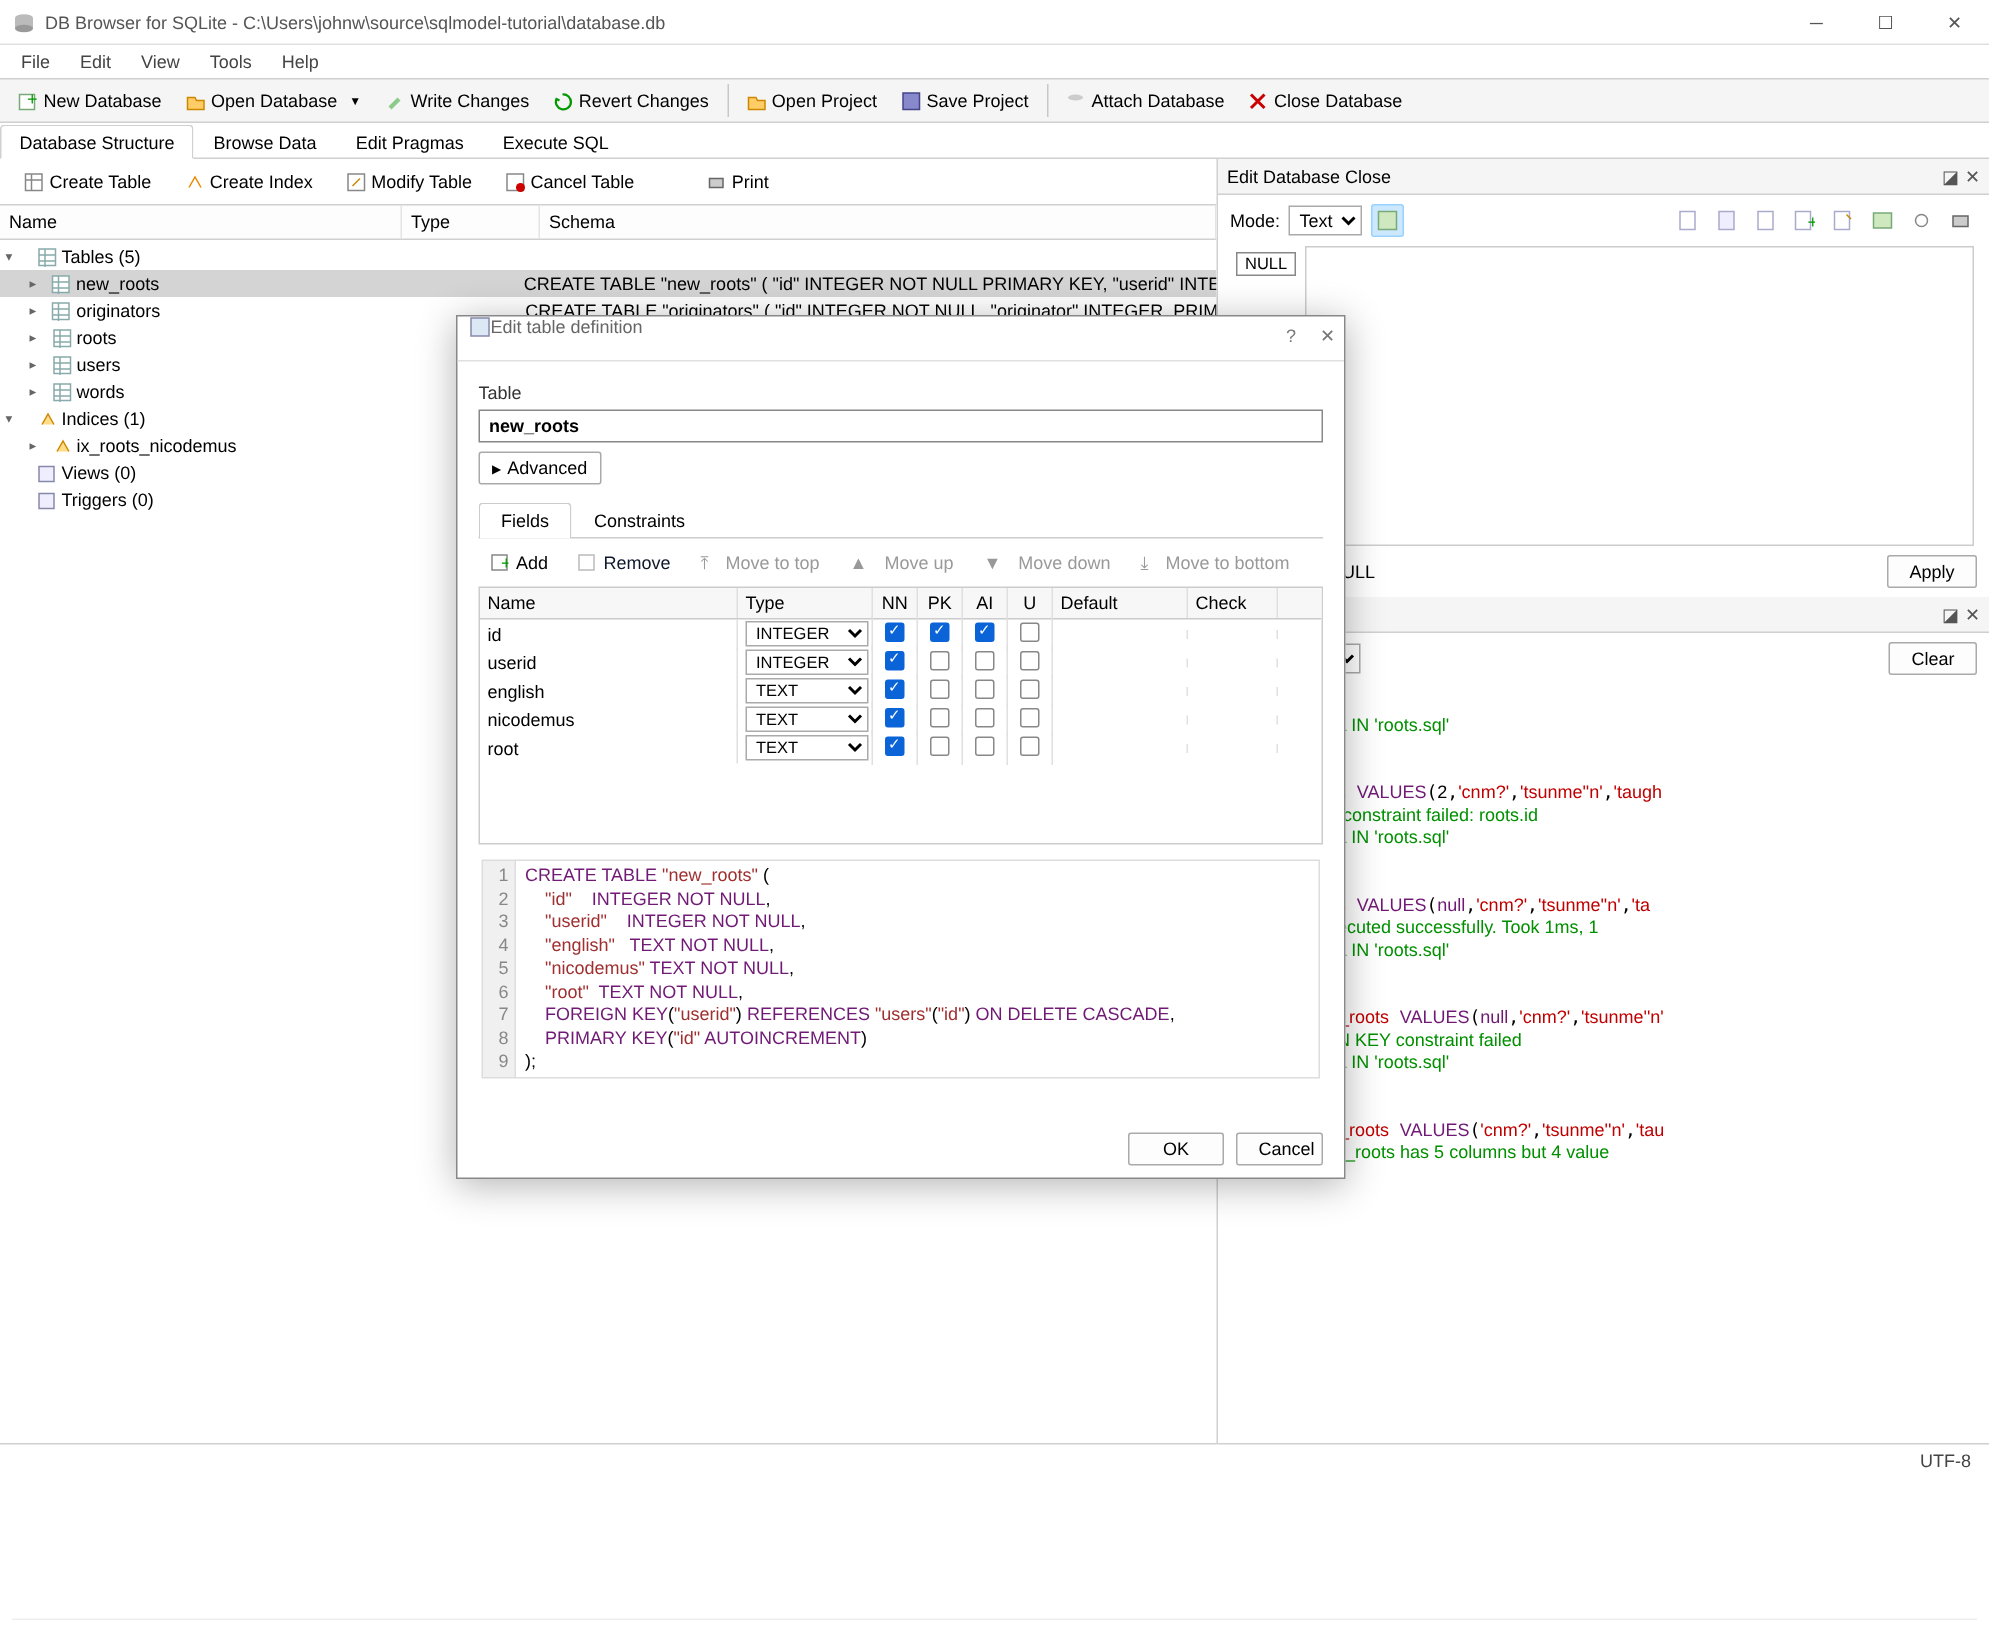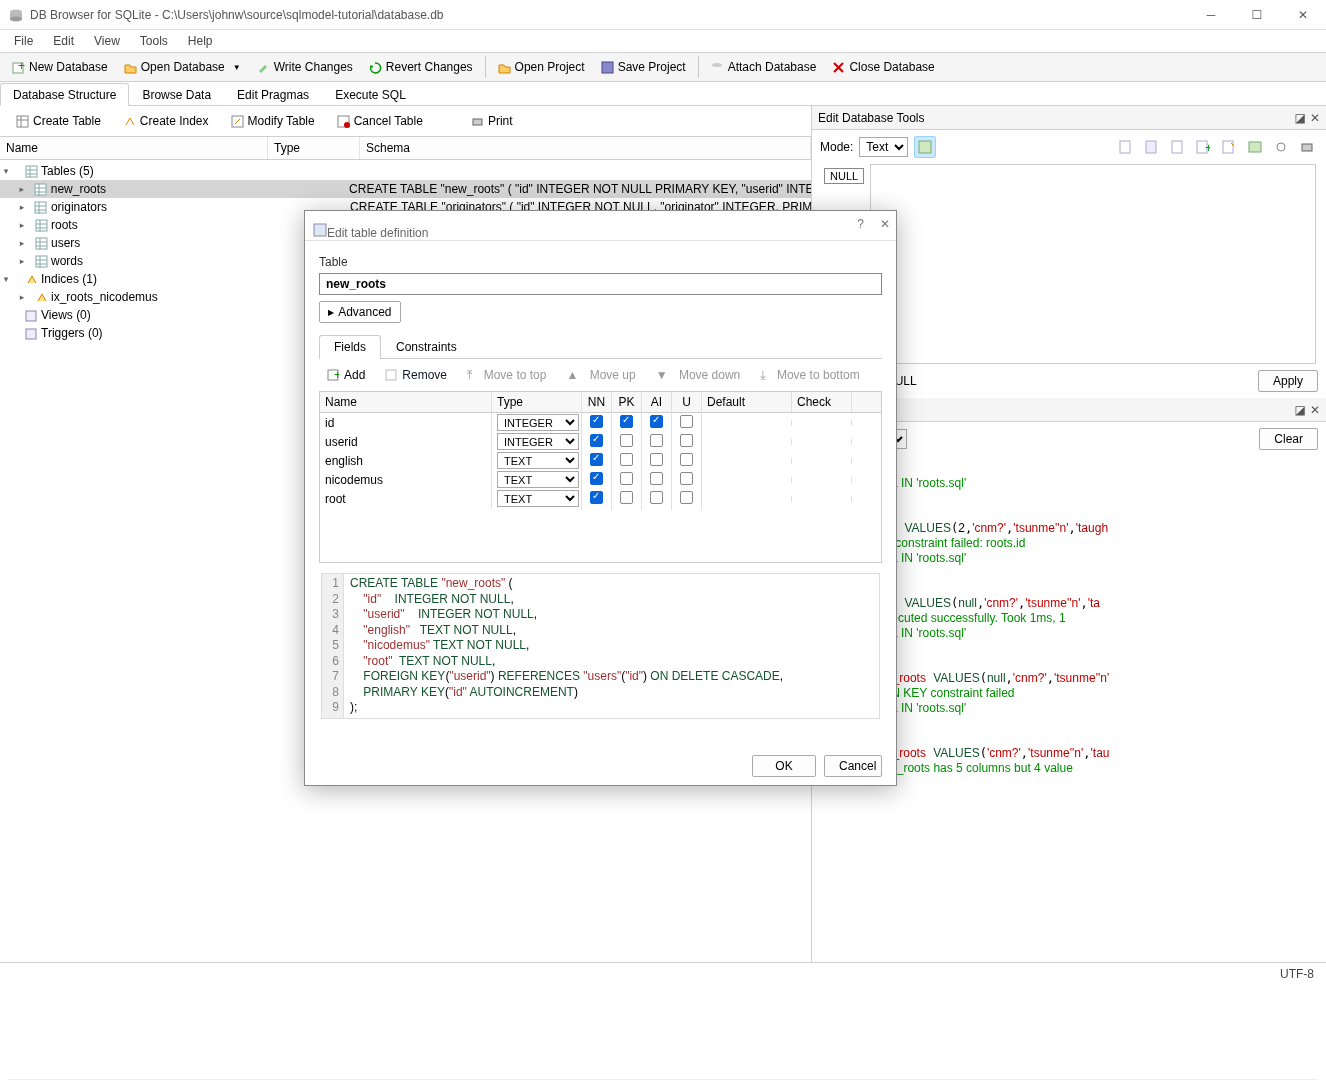--- a/index.html
+++ b/index.html
@@ -40,21 +40,21 @@
   .btn{border:1px solid #aaa;background:#fdfdfd;padding:3px 14px;border-radius:2px;}
   .sql-log{flex:1;position:relative;overflow:hidden;}
   .logtop{height:34px;display:flex;align-items:center;padding:0 8px;gap:6px;}
   .logbody{position:absolute;top:54px;left:0;right:0;bottom:26px;font-family:Consolas,monospace;font-size:12px;line-height:15px;white-space:pre;overflow:hidden;padding-left:8px;}
   .bottabs{position:absolute;bottom:0;left:0;right:0;height:24px;border-top:1px solid #d0d0d0;display:flex;}
   .bottabs div{padding:4px 12px;border-right:1px solid #d0d0d0;}
   .bottabs .active{background:#fff;}
   .statusbar{height:22px;border-top:1px solid #d0d0d0;display:flex;align-items:center;justify-content:flex-end;padding:0 12px;color:#444;}
   
   .modal{position:absolute;left:304px;top:210px;width:593px;height:576px;background:#fff;border:1px solid #888;box-shadow:0 4px 24px rgba(0,0,0,0.3);}
-  .modal .mtitle{height:30px;display:flex;align-items:flex-end;padding:0 8px;color:#666;border-bottom:1px solid #e0e0e0;}
+  .modal .mtitle{height:30px;display:flex;align-items:flex-start;padding:0 8px;color:#666;border-bottom:1px solid #e0e0e0;}
   .modal .mtitle .mctrls{position:absolute;right:6px;top:6px;display:flex;gap:16px;color:#777;}
   .mbody{padding:8px 14px;}
   .mlbl{margin:6px 0 4px;color:#333;}
   .minput{width:100%;border:1px solid #888;padding:3px 6px;font-weight:bold;}
   .advbtn{margin-top:6px;border:1px solid #aaa;padding:3px 8px;display:inline-flex;align-items:center;gap:4px;border-radius:2px;}
   .mtabs{margin-top:12px;display:flex;border-bottom:1px solid #ccc;}
   .mtabs div{padding:4px 14px;border:1px solid transparent;border-bottom:none;}
   .mtabs .active{border-color:#ccc;background:#fff;margin-bottom:-1px;border-radius:3px 3px 0 0;}
   .fieldbar{display:flex;gap:4px;padding:6px 0;}
   .fgrid{border:1px solid #ccc;}
@@ -62,21 +62,21 @@
   .fhead div,.frow div.cell{padding:3px 5px;border-right:1px solid #e0e0e0;}
   .frow{display:flex;align-items:center;height:19px;}
   .cName{width:172px;} .cType{width:90px;} .cCk{width:30px;text-align:center;} .cDef{width:90px;} .cChk{width:60px;}
   .frow select{width:82px;height:17px;font-size:11px;}
   .ckbox{width:13px;height:13px;border:1px solid #888;border-radius:2px;display:inline-block;background:#fff;position:relative;}
   .ckbox.on{background:#0a64d8;border-color:#0a64d8;}
   .ckbox.on:after{content:"✓";color:#fff;font-size:10px;position:absolute;left:1px;top:-2px;}
   .sqlbox{margin:10px 2px 0;border:1px solid #ddd;height:146px;font-family:Consolas,monospace;font-size:12.5px;line-height:15.5px;display:flex;overflow:hidden;}
   .gutter{width:22px;background:#f0f0f0;border-right:1px solid #ddd;text-align:right;color:#888;padding:2px 4px 0 0;}
   .code{padding:2px 4px 0 6px;white-space:pre;}
-  .kw{color:#14532d;} .str{color:#a03030;}
+  .kw{color:#701a75;} .str{color:#a03030;}
   .mfooter{position:absolute;bottom:8px;right:14px;display:flex;gap:8px;}
   .hscroll-stub{position:absolute;bottom:4px;left:8px;right:8px;height:8px;border-top:1px solid #eee;}
   .kw2{color:#009000;} .nm{color:#c00000;}
 </style>
 </head>
 <body>
 
 <div class="titlebar">
   <span class="ticon">
     <svg width="16" height="16">
@@ -329,21 +329,21 @@
             </svg>
           </span>
           <span>Triggers (0)</span>
         </div>
       </div>
     <div class="hscroll-stub"></div>
   </div>
 
   <div class="right-panel">
     <div class="panel-header">
-      <span>Edit Database Tools</span>
+      <span>Edit Database Close</span>
       <span class="pctrls">
           <span>◪</span>
           <span>✕</span>
         </span>
     </div>
     <div class="editcell-bar">
       <span>Mode:</span>
       <select><option>Text</option></select>
       <div class="iconbtn sel">
           <svg width="14" height="14">

